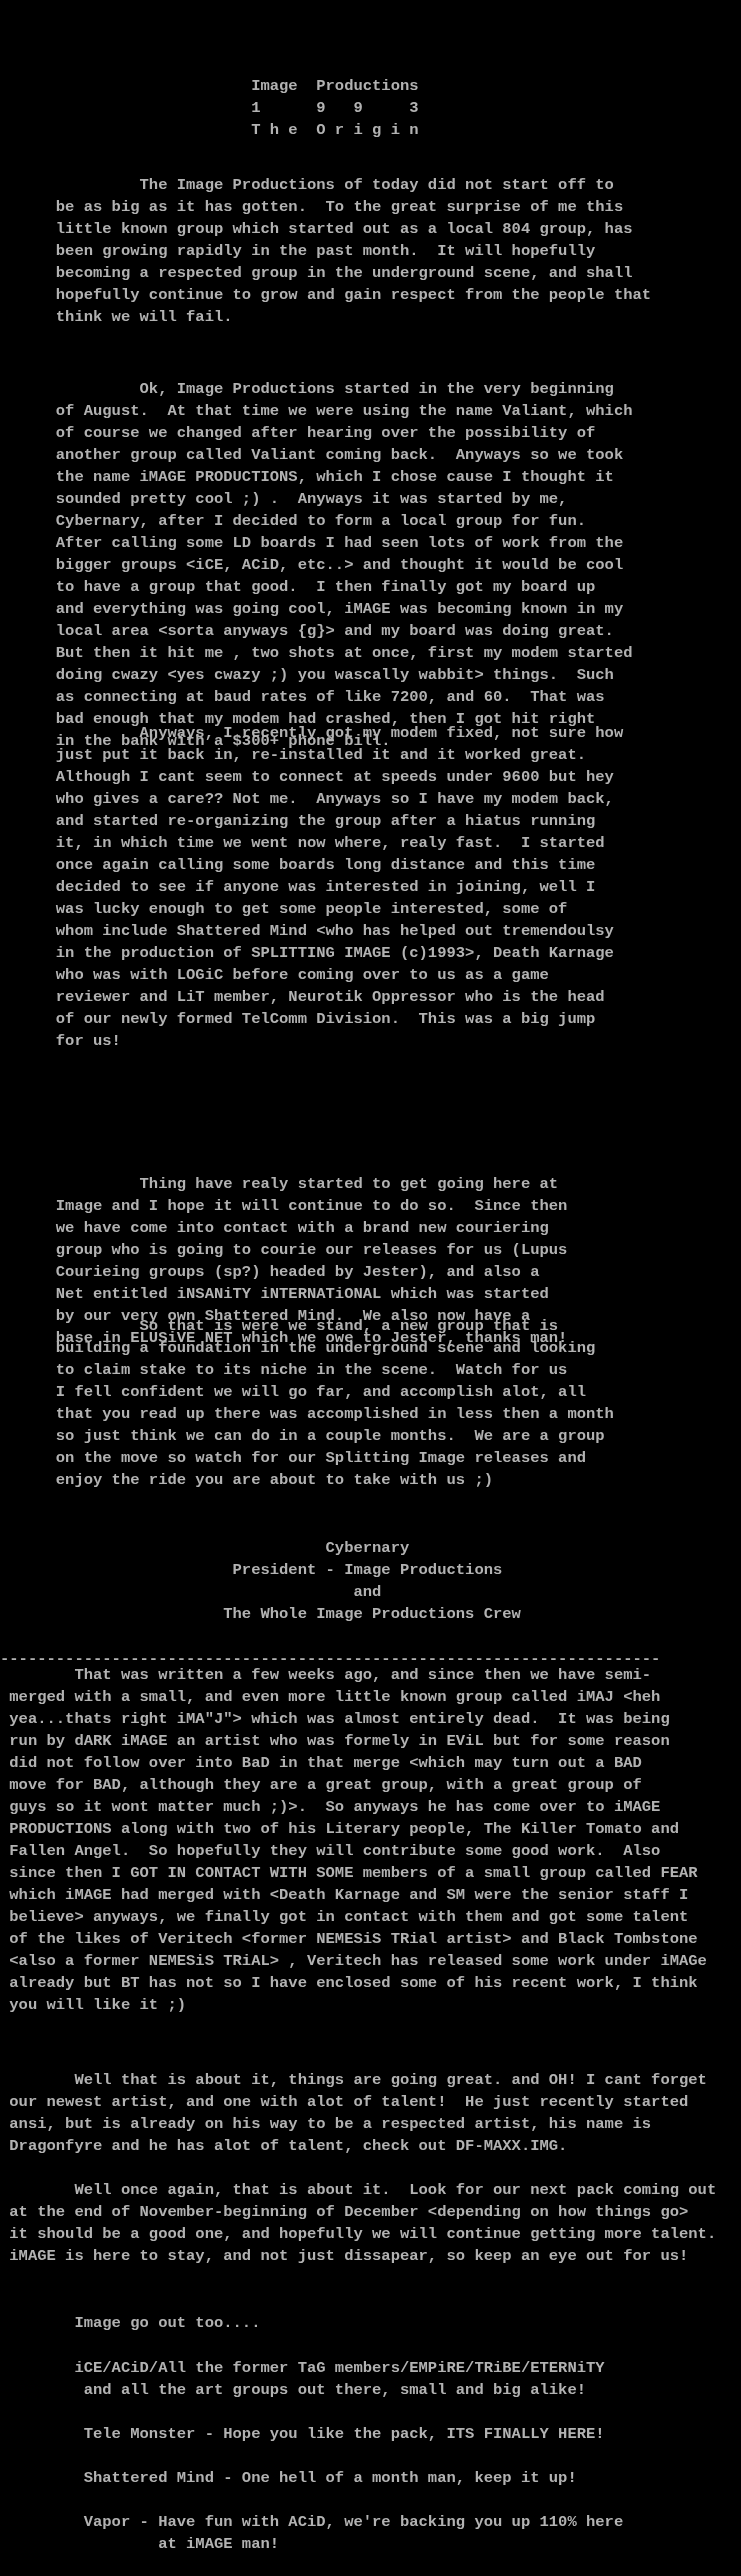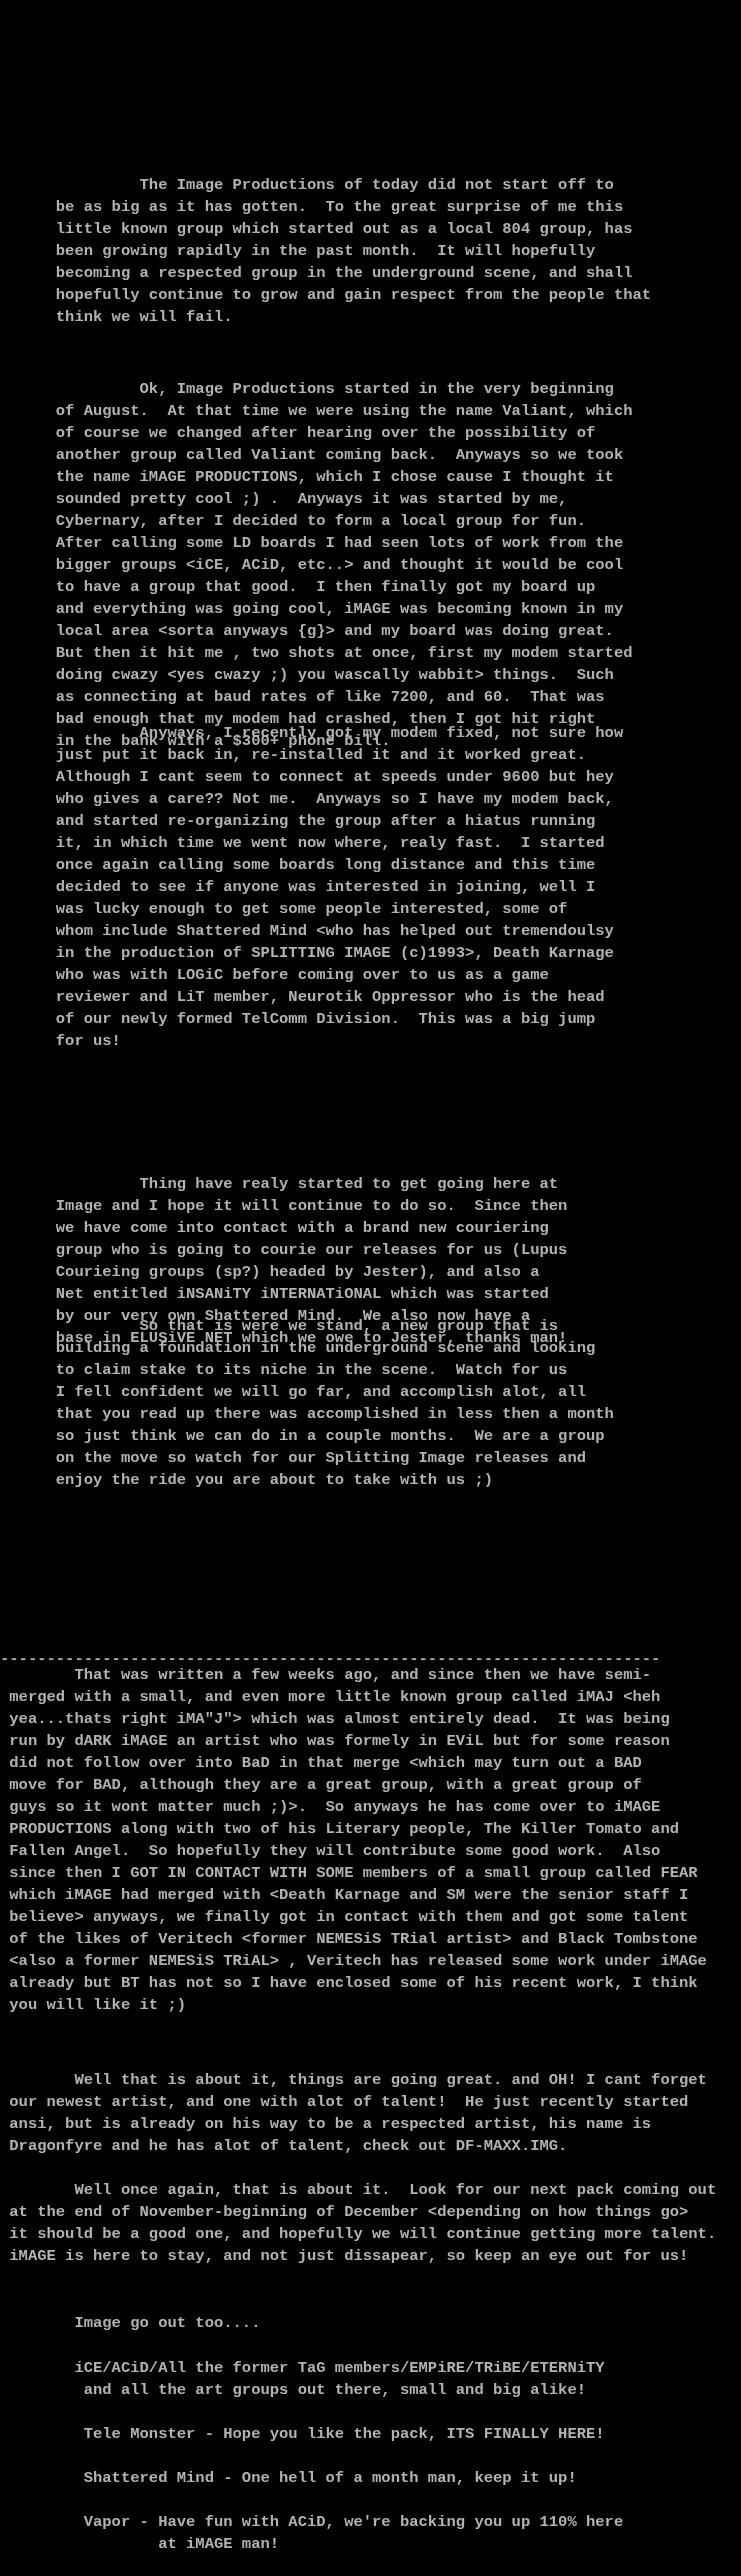--- a/index.html
+++ b/index.html
@@ -25,20 +25,23 @@
     line-height: 22px;
     color: #b2b2b2;
     white-space: pre;
     letter-spacing: 0;
   }
 </style>
 </head>
 <body>
 
 <div id="screen">
+  <pre class="txt" style="top:75px">                           Image  Productions
+                           1      9   9     3
+                           T h e  O r i g i n</pre>
   <pre class="txt" style="top:174px">               The Image Productions of today did not start off to
       be as big as it has gotten.  To the great surprise of me this
       little known group which started out as a local 804 group, has
       been growing rapidly in the past month.  It will hopefully
       becoming a respected group in the underground scene, and shall
       hopefully continue to grow and gain respect from the people that
       think we will fail.</pre>
   <pre class="txt" style="top:378px">               Ok, Image Productions started in the very beginning
       of August.  At that time we were using the name Valiant, which
       of course we changed after hearing over the possibility of
@@ -80,20 +83,24 @@
       by our very own Shattered Mind.  We also now have a
       base in ELUSiVE NET which we owe to Jester, thanks man!</pre>
   <pre class="txt" style="top:1315px">               So that is were we stand, a new group that is
       building a foundation in the underground scene and looking
       to claim stake to its niche in the scene.  Watch for us
       I fell confident we will go far, and accomplish alot, all
       that you read up there was accomplished in less then a month
       so just think we can do in a couple months.  We are a group
       on the move so watch for our Splitting Image releases and
       enjoy the ride you are about to take with us ;)</pre>
+  <pre class="txt" style="top:1537px">                                   Cybernary
+                         President - Image Productions
+                                      and
+                        The Whole Image Productions Crew</pre>
   <pre class="txt" style="top:1648px">-----------------------------------------------------------------------</pre>
   <pre class="txt" style="top:1664px">        That was written a few weeks ago, and since then we have semi-
  merged with a small, and even more little known group called iMAJ &lt;heh
  yea...thats right iMA"J"&gt; which was almost entirely dead.  It was being
  run by dARK iMAGE an artist who was formely in EViL but for some reason
  did not follow over into BaD in that merge &lt;which may turn out a BAD
  move for BAD, although they are a great group, with a great group of
  guys so it wont matter much ;)&gt;.  So anyways he has come over to iMAGE
  PRODUCTIONS along with two of his Literary people, The Killer Tomato and
  Fallen Angel.  So hopefully they will contribute some good work.  Also

